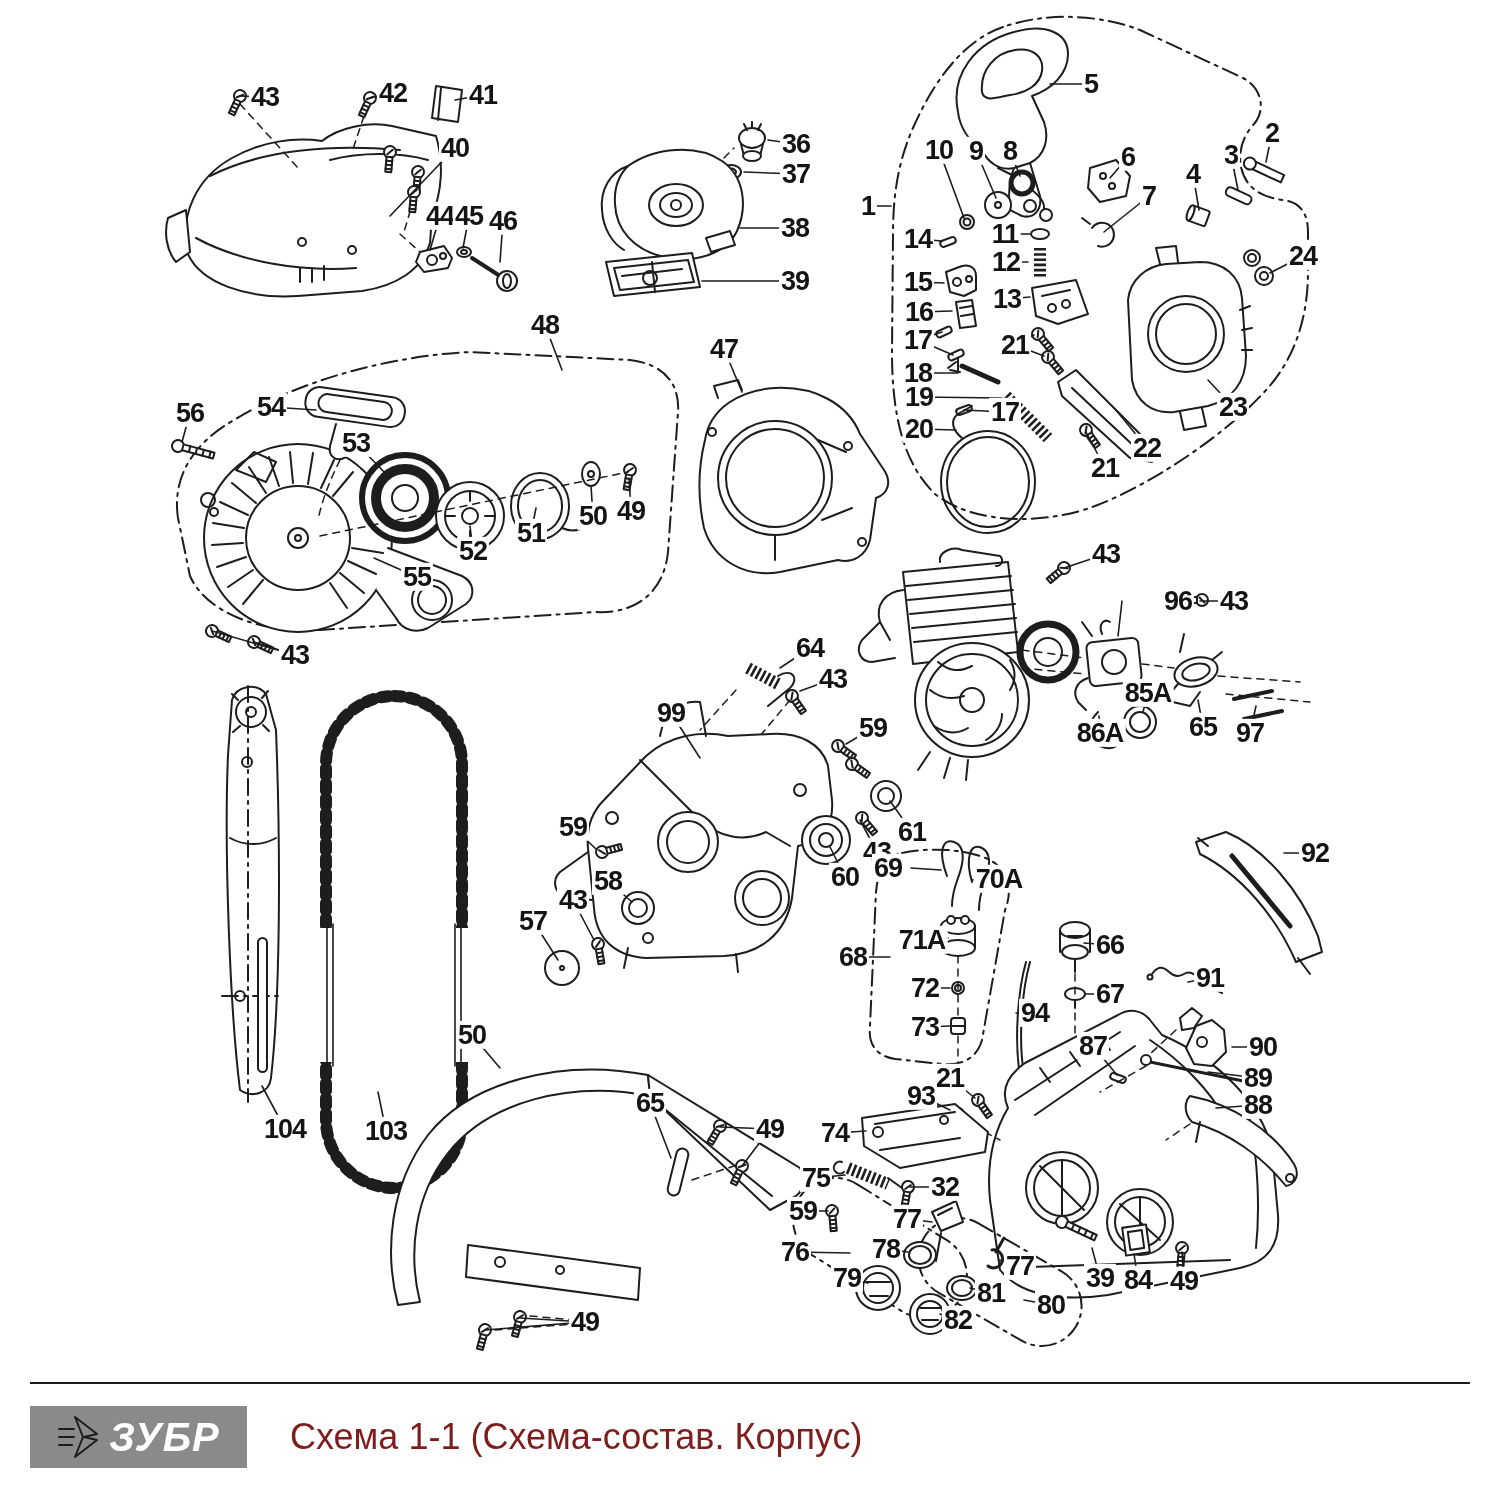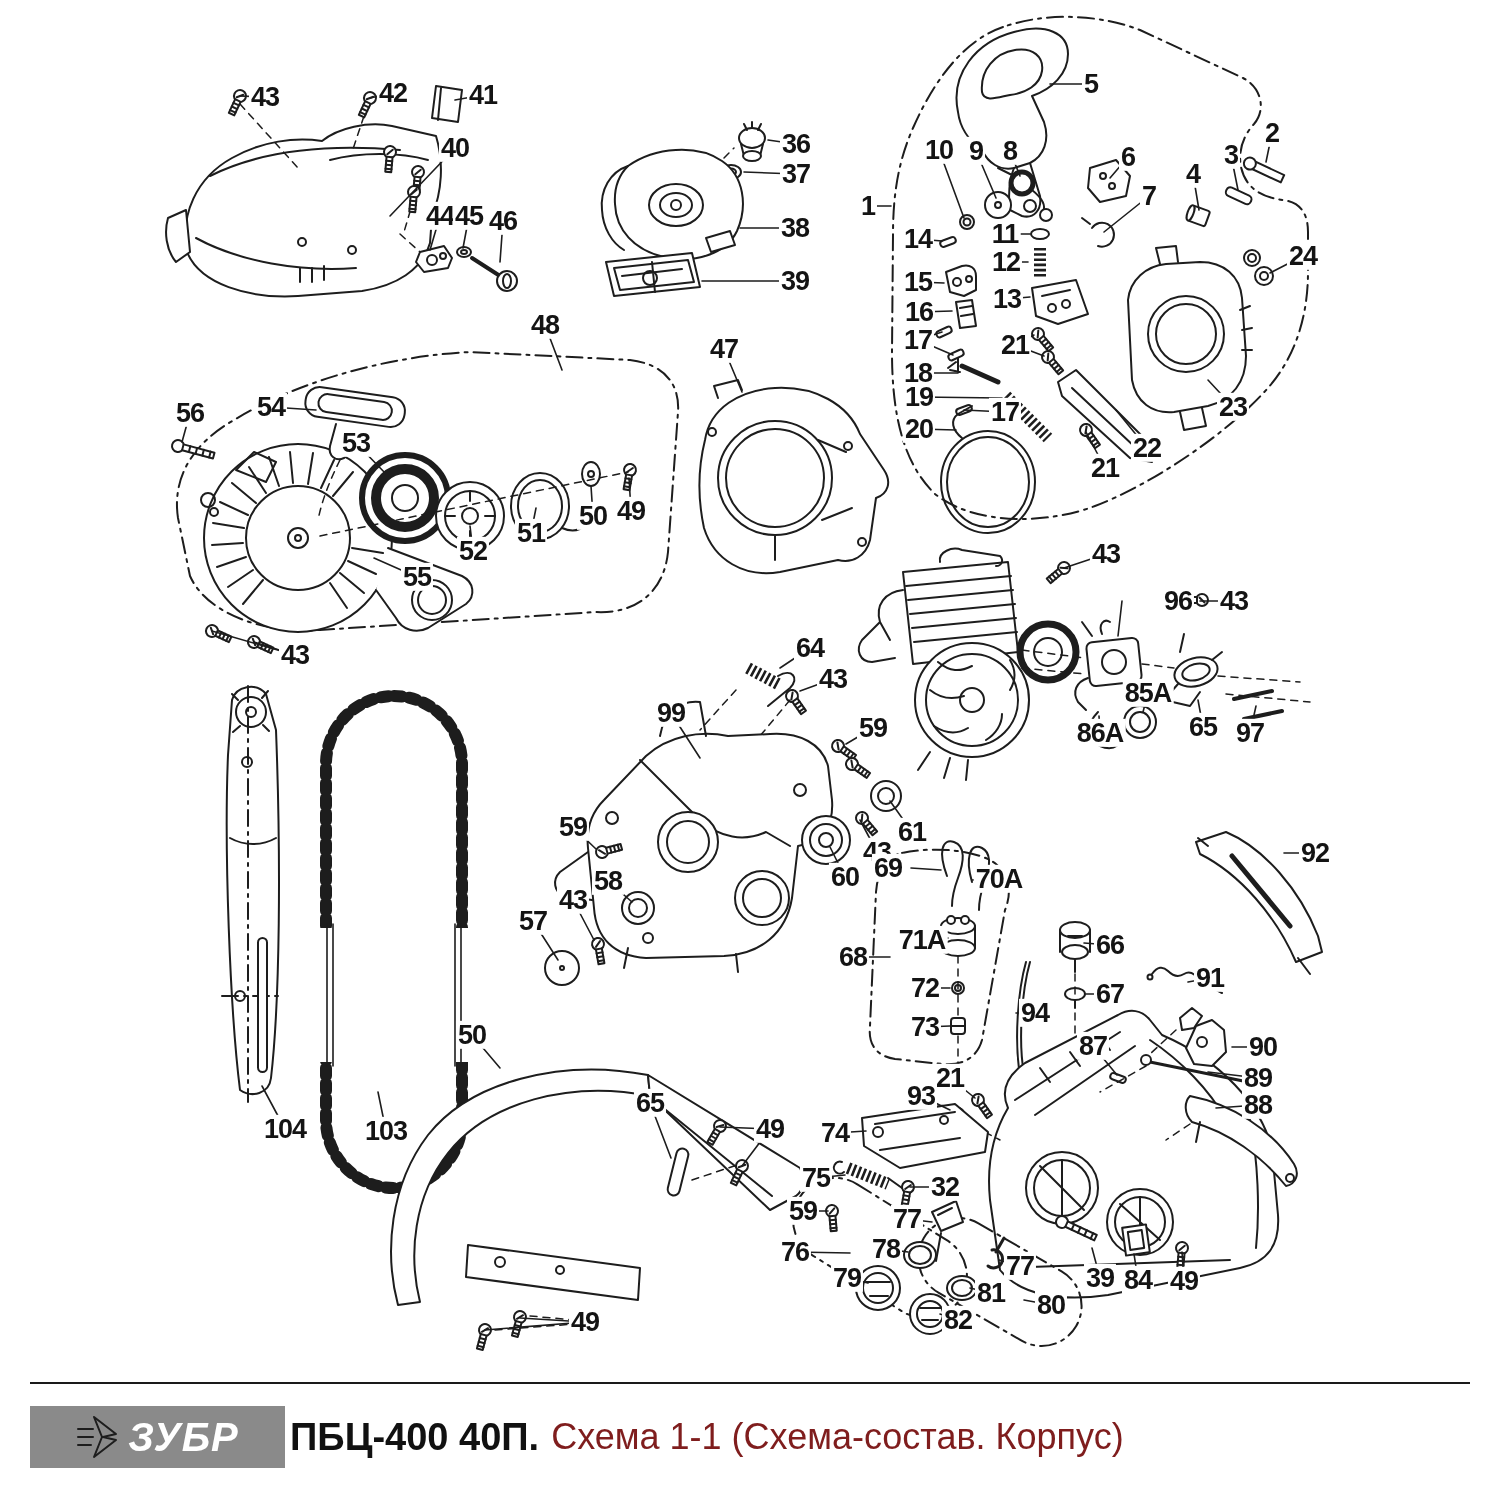--- a/index.html
+++ b/index.html
@@ -13,21 +13,21 @@
   svg .spring{stroke-width:12;stroke-dasharray:2.6 2.6;stroke-linecap:butt;}
   svg .chain{stroke-width:12;stroke-dasharray:8 7;}
   svg .white-cover{fill:#fff;stroke:none;}
   #leaders{position:absolute;left:0;top:0;}
   #leaders line{stroke:#1d1d1d;stroke-width:1.6;}
   #labels{position:absolute;left:0;top:0;width:1500px;height:1500px;pointer-events:none;}
   .plabel{position:absolute;transform:translate(-50%,-50%);font-weight:bold;font-size:27px;
           color:#141414;background:#fff;padding:0 2px;line-height:1.05;letter-spacing:-1px;}
   .footer{position:absolute;left:0;top:1382px;width:1500px;}
   .rule{position:absolute;left:30px;top:0;width:1440px;height:0;border-top:2px solid #1a1a1a;}
-  .logo-box{position:absolute;left:30px;top:24px;width:255px;height:62px;background:#8a8a8a;
+  .logo-box{position:absolute;left:30px;top:24px;width:217px;height:62px;background:#8a8a8a;
             display:flex;align-items:center;justify-content:center;gap:8px;}
   .logo-text{color:#fff;font-weight:bold;font-style:italic;font-size:40px;letter-spacing:1px;}
   .title-wrap{position:absolute;left:290px;top:24px;height:62px;display:flex;align-items:center;gap:12px;white-space:nowrap;}
   .model{font-weight:bold;font-size:38px;color:#111;}
   .subtitle{font-weight:normal;font-size:36px;color:#7f1d1d;}
 </style>
 </head>
 <body>
 
 <div id="canvas">
@@ -646,17 +646,16 @@
   <div class="footer">
     <div class="rule"></div>
     <div class="logo-box">
       <svg width="44" height="46" viewBox="0 0 44 46">
         <path d="M2,15 h15 M2,23 h15 M2,31 h13" stroke="#fff" stroke-width="4.5" fill="none" stroke-linecap="round"></path>
         <path d="M18,3 L40,20 L27,23 L40,26 L18,43 L26,23 Z" fill="#fff" stroke="none"></path>
       </svg>
       <span class="logo-text">ЗУБР</span>
     </div>
     <div class="title-wrap">
-      <span class="model">ПБЦ-400 40П.</span>
       <span class="subtitle">Схема 1-1 (Схема-состав. Корпус)</span>
     </div>
   </div>
 </div>
 
 </body></html>

